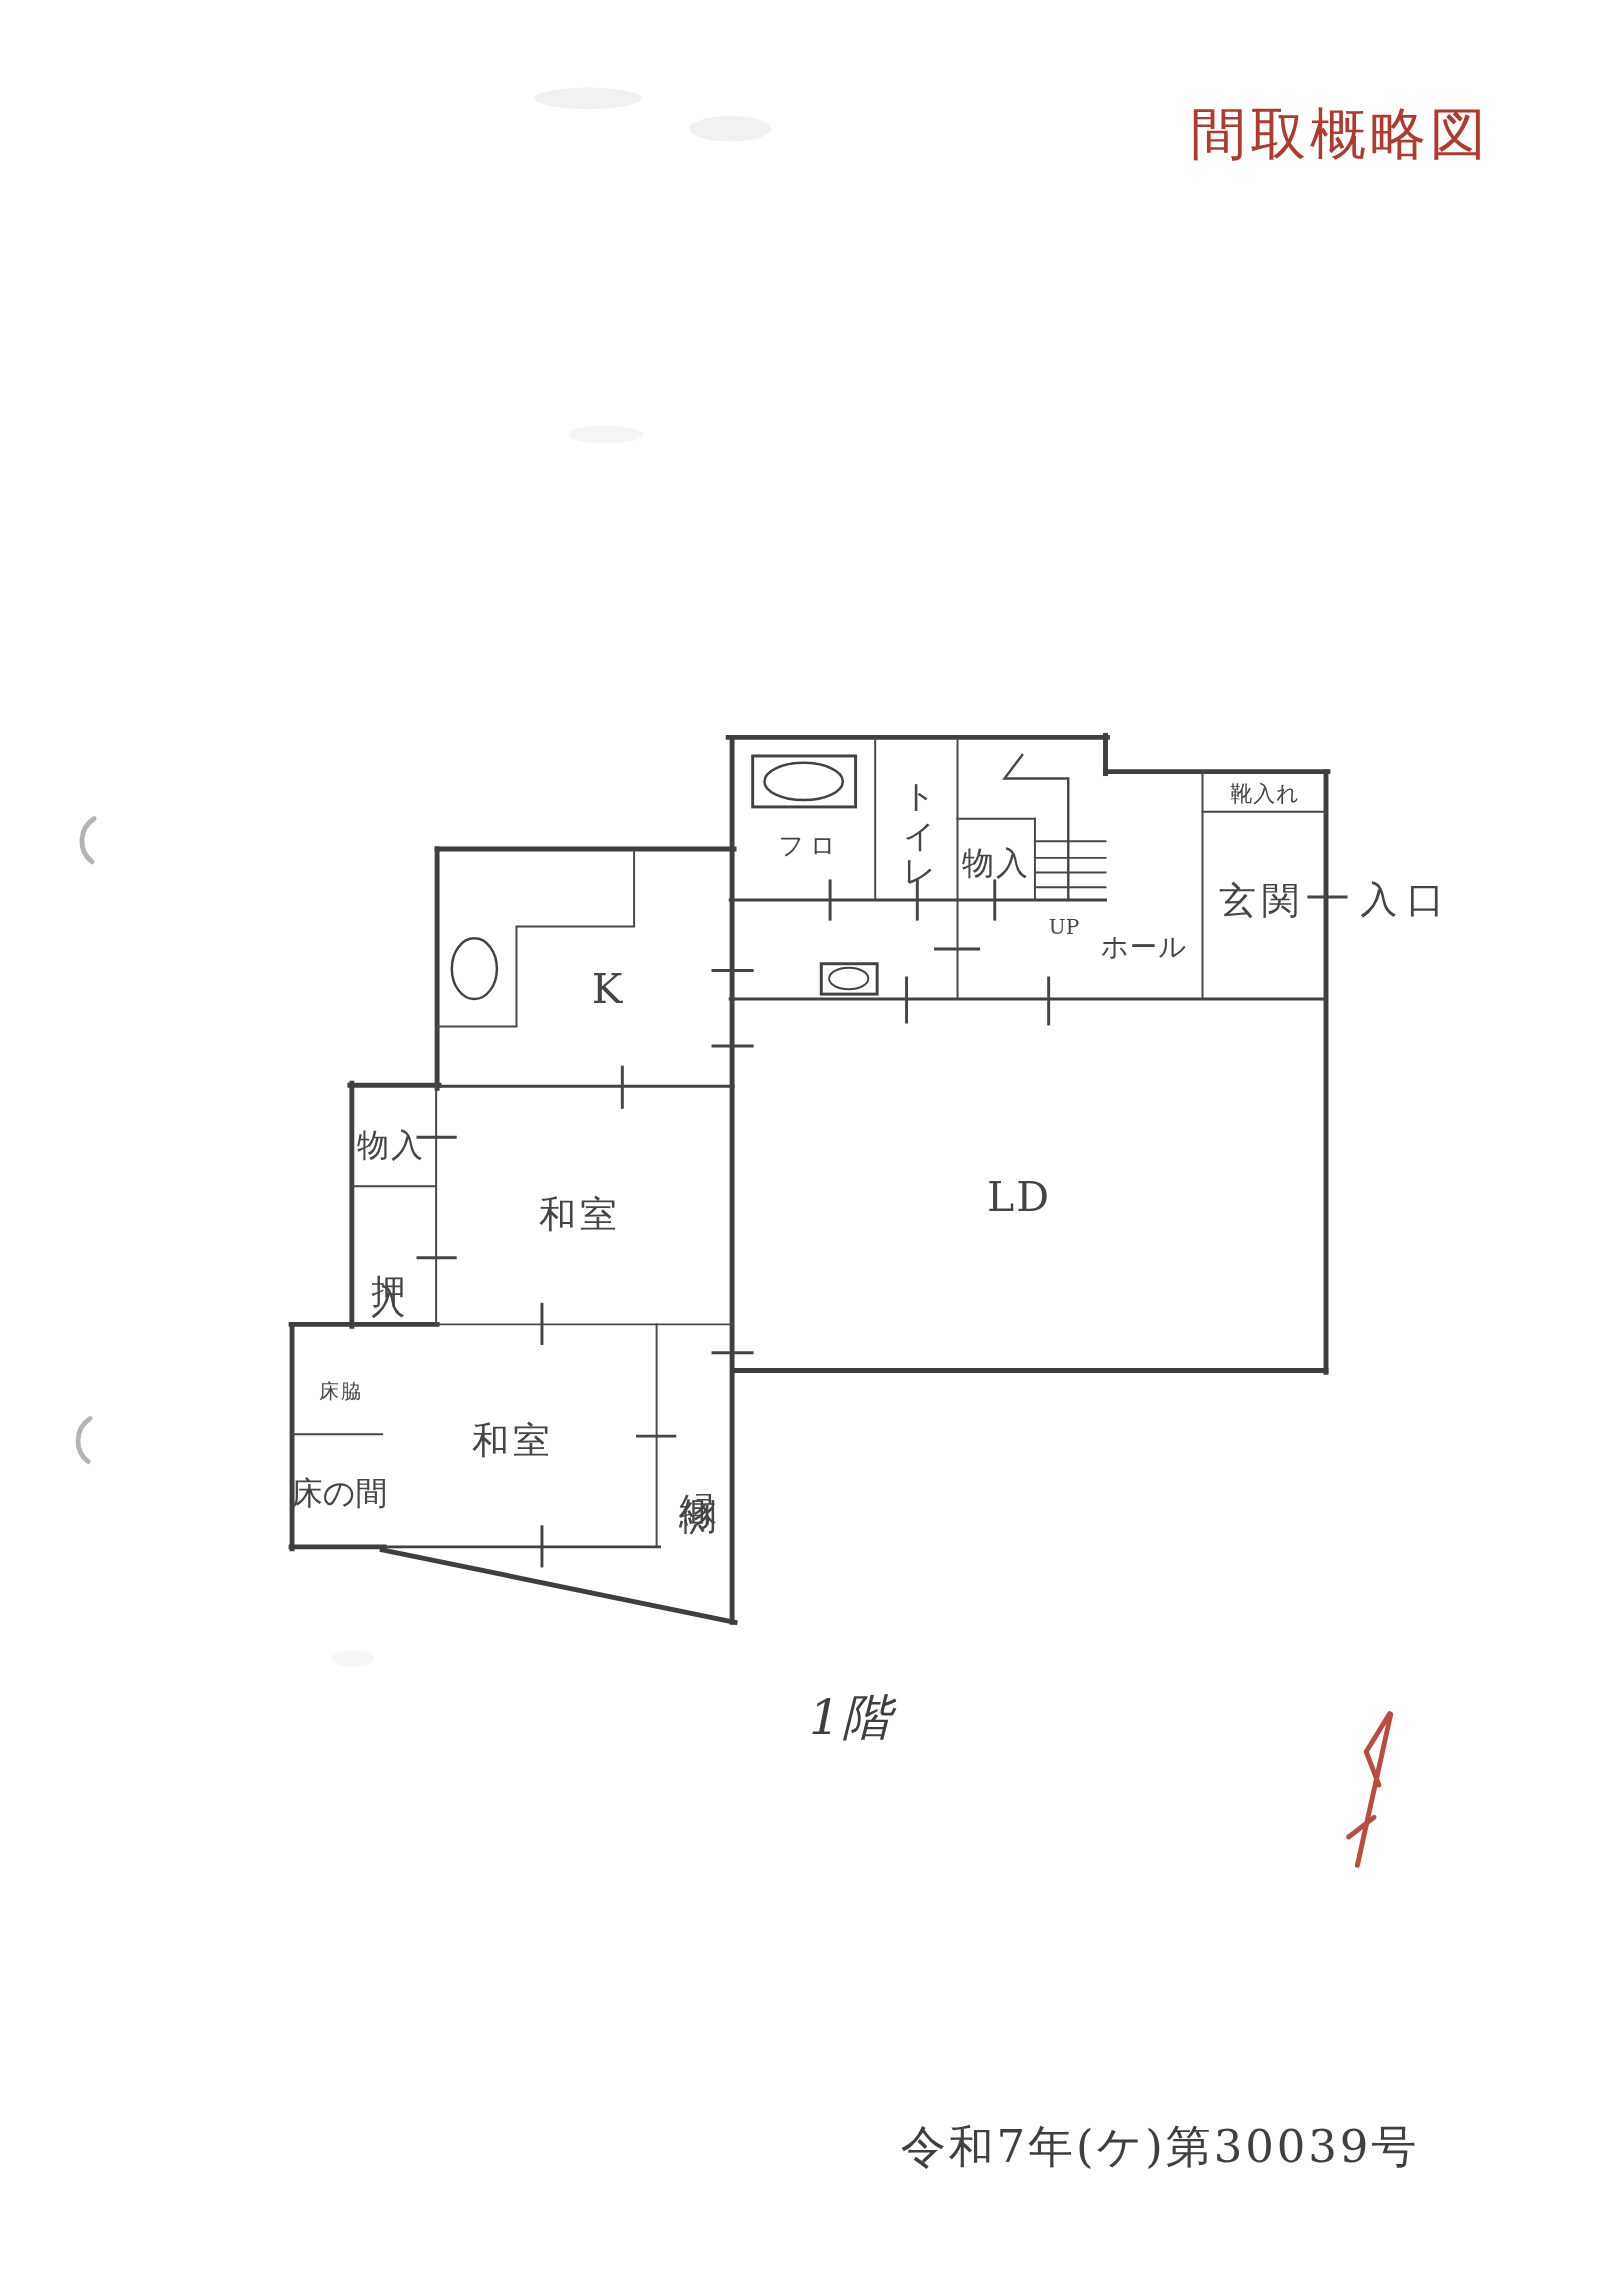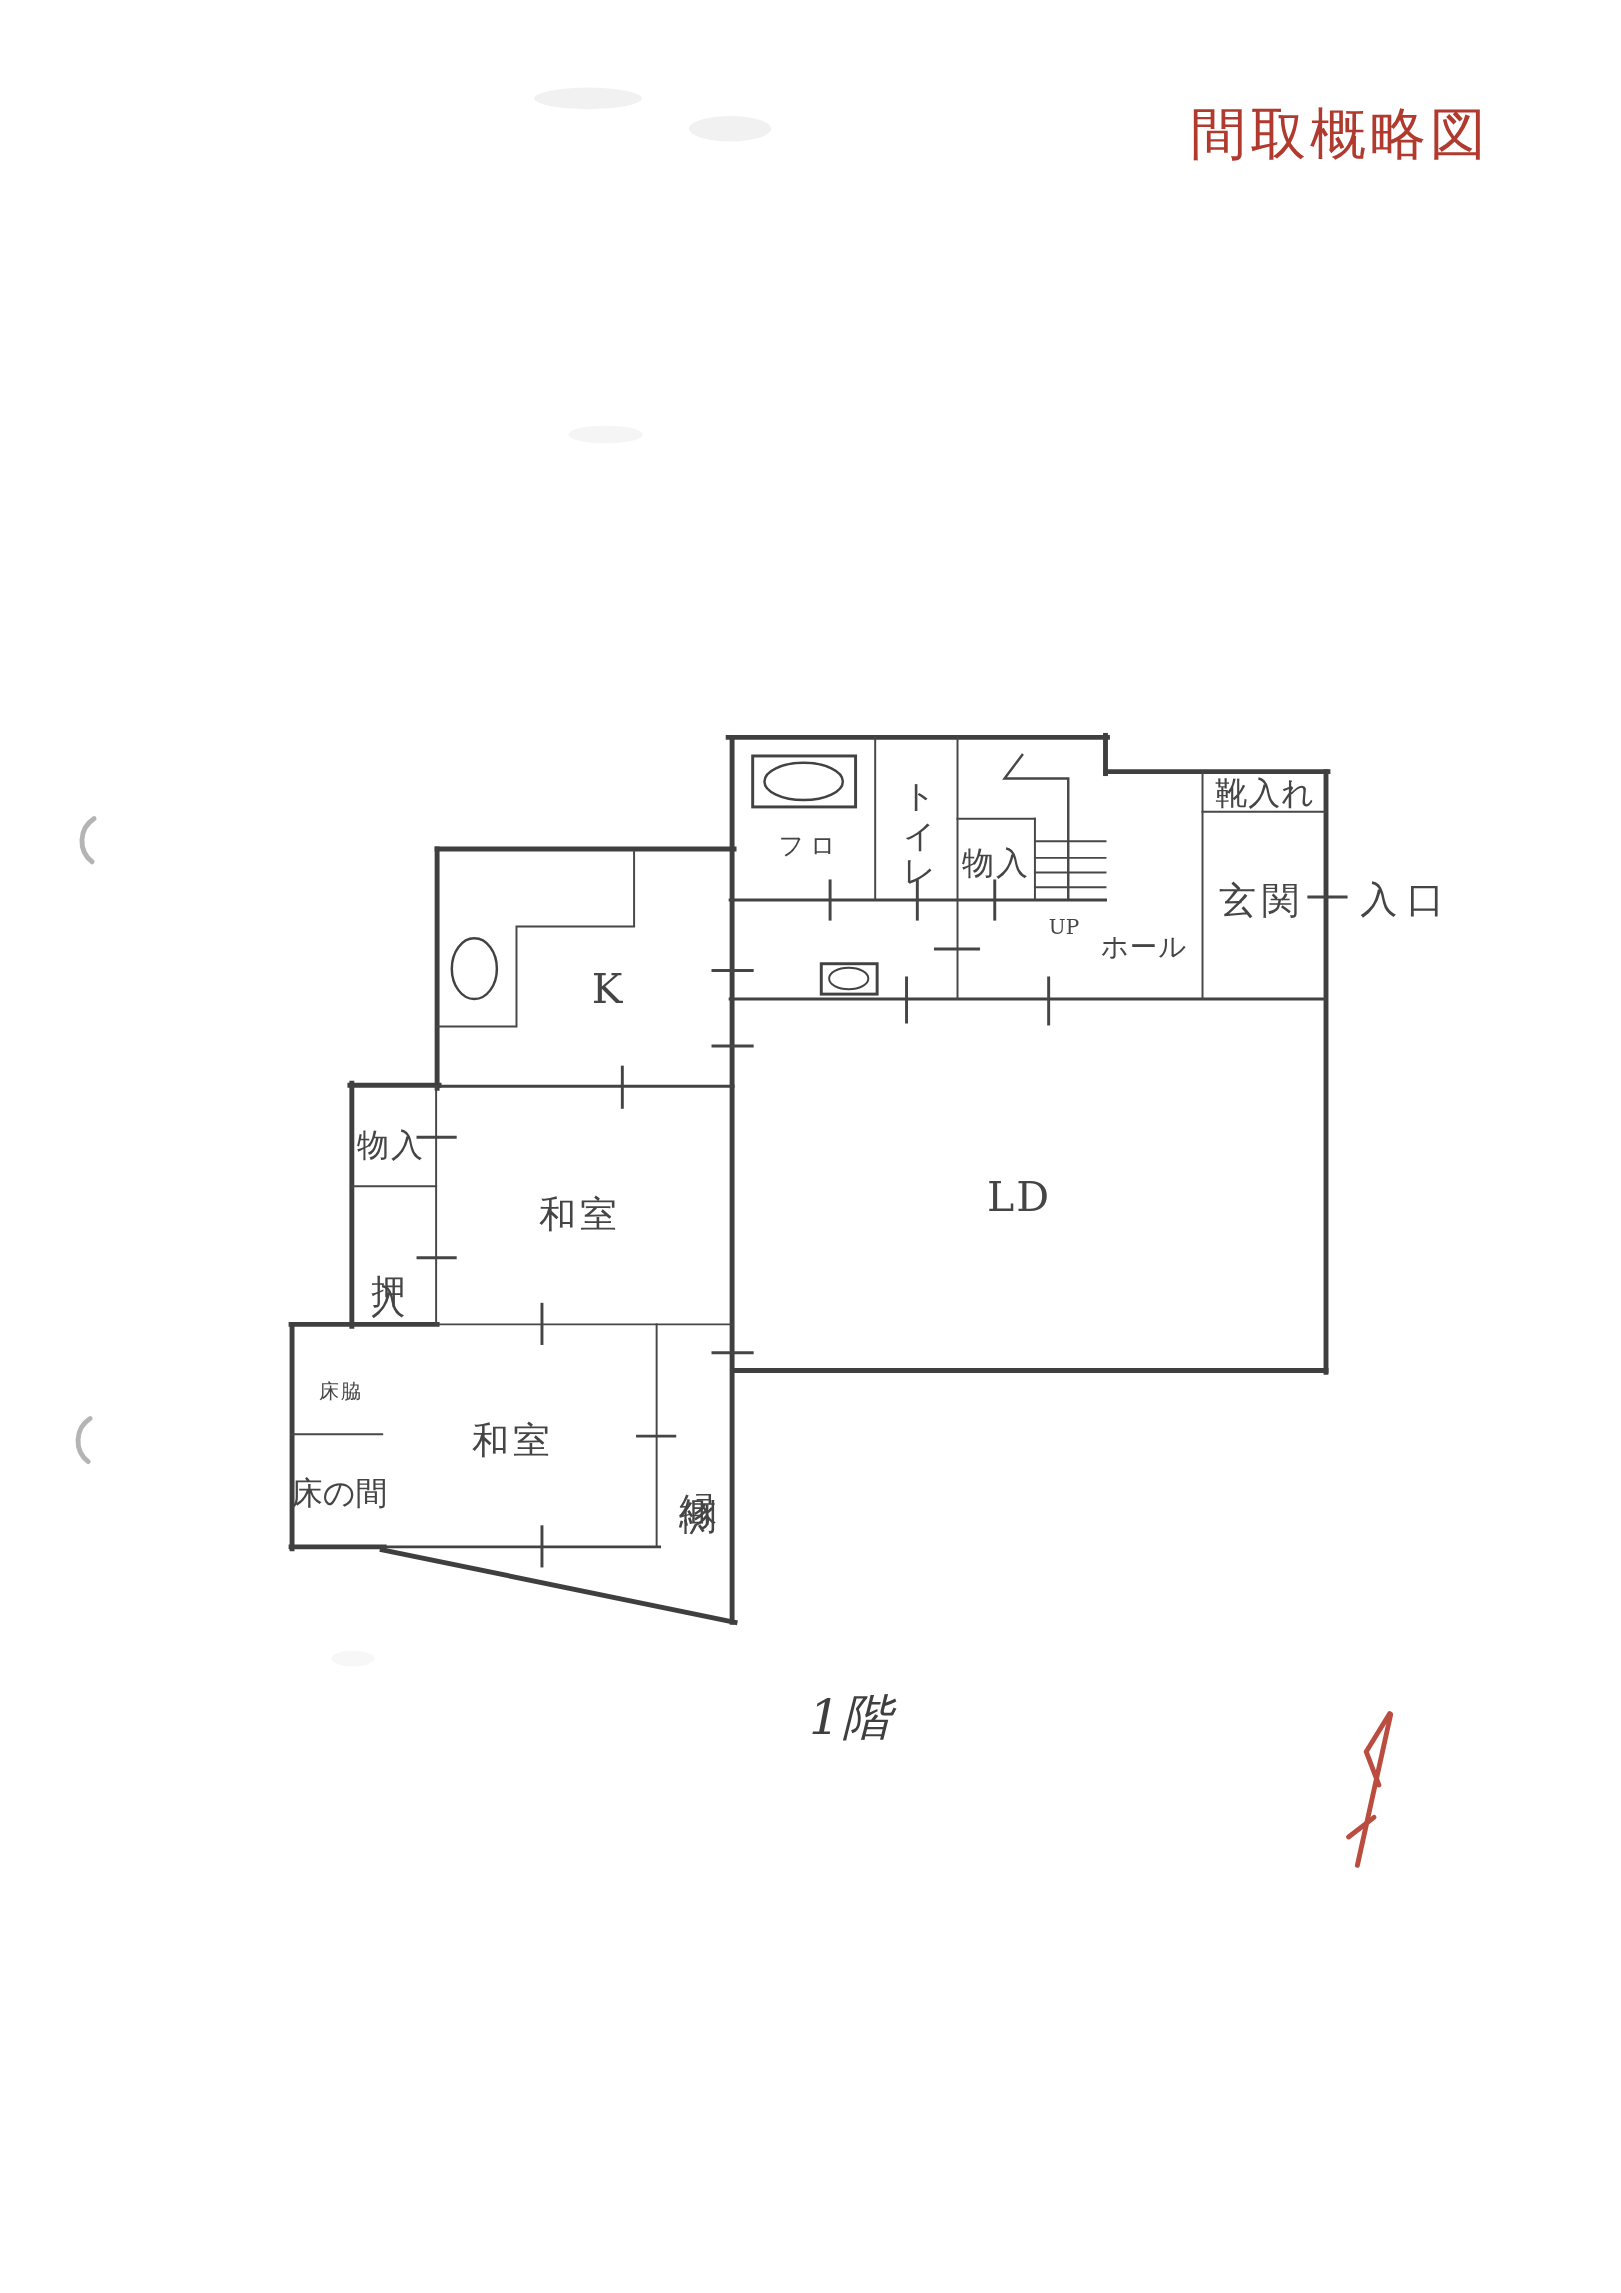--- a/index.html
+++ b/index.html
@@ -149,21 +149,21 @@
   <div class="label" style="left:810px;top:846px;font-size:25px;letter-spacing:5.9px;">フロ</div>
 
   <div class="label v" style="left:919px;top:819px;font-size:32px;letter-spacing:2.9px;">トイレ</div>
 
   <div class="label" style="left:996px;top:864px;font-size:32px;letter-spacing:2px;">物入</div>
 
   <div class="label" style="left:1064px;top:927px;font-size:20px;">UP</div>
 
   <div class="label" style="left:1144px;top:947px;font-size:27.4px;letter-spacing:1px;">ホール</div>
 
-  <div class="label" style="left:1265px;top:794px;font-size:32px;letter-spacing:1px;">靴入れ</div>
+  <div class="label" style="left:1265px;top:794px;font-size:22px;letter-spacing:1px;">靴入れ</div>
 
   <div class="label" style="left:1262px;top:901px;font-size:37px;letter-spacing:5.9px;">玄関</div>
 
   <div class="label" style="left:1407px;top:900px;font-size:37px;letter-spacing:9.8px;">入口</div>
 
   <div class="label" style="left:607px;top:990px;font-size:41px;">K</div>
 
   <div class="label" style="left:1019px;top:1198px;font-size:41px;letter-spacing:2px;">LD</div>
 
   <div class="label" style="left:580px;top:1215px;font-size:37px;letter-spacing:3.9px;">和室</div>
@@ -175,15 +175,16 @@
   <div class="label" style="left:341px;top:1391px;font-size:20px;letter-spacing:2px;">床脇</div>
 
   <div class="label" style="left:339px;top:1494px;font-size:32px;">床の間</div>
 
   <div class="label" style="left:513px;top:1441px;font-size:37px;letter-spacing:3.9px;">和室</div>
 
   <div class="label v" style="left:697px;top:1469px;font-size:38px;letter-spacing:5.9px;">縁側</div>
 
   <div class="label floor-caption" style="left:851px;top:1718px;font-style:italic;">1階</div>
 
+  <div class="label case-number" style="left:1160px;top:2147px;">令和7年(ケ)第30039号</div>
 
 </div>
 
 
 </body></html>

